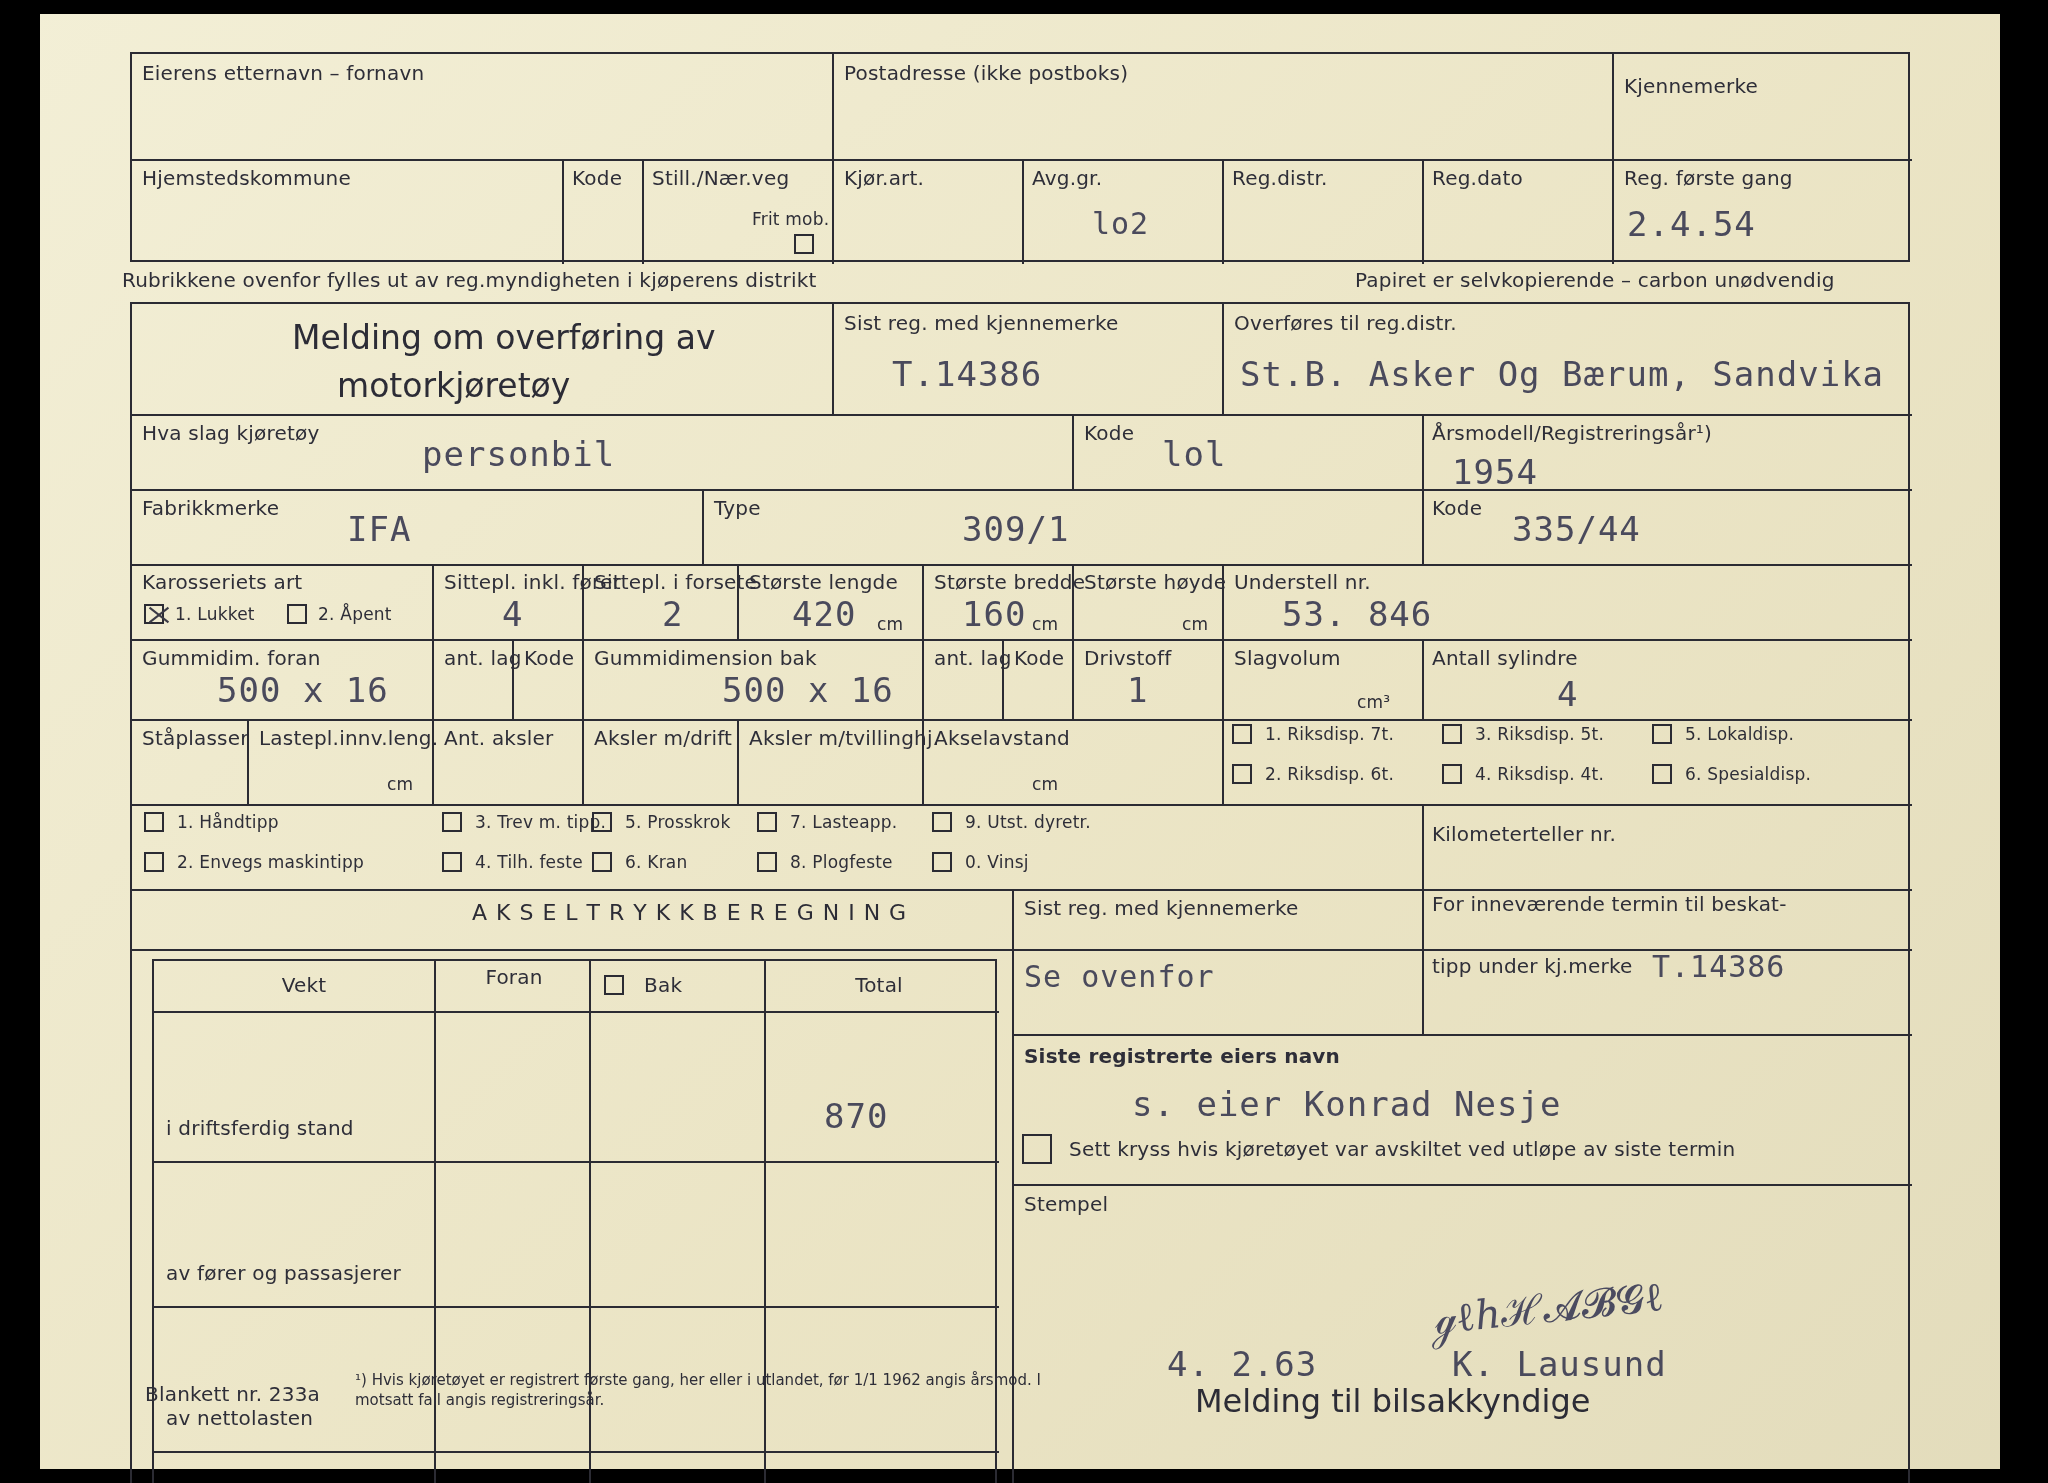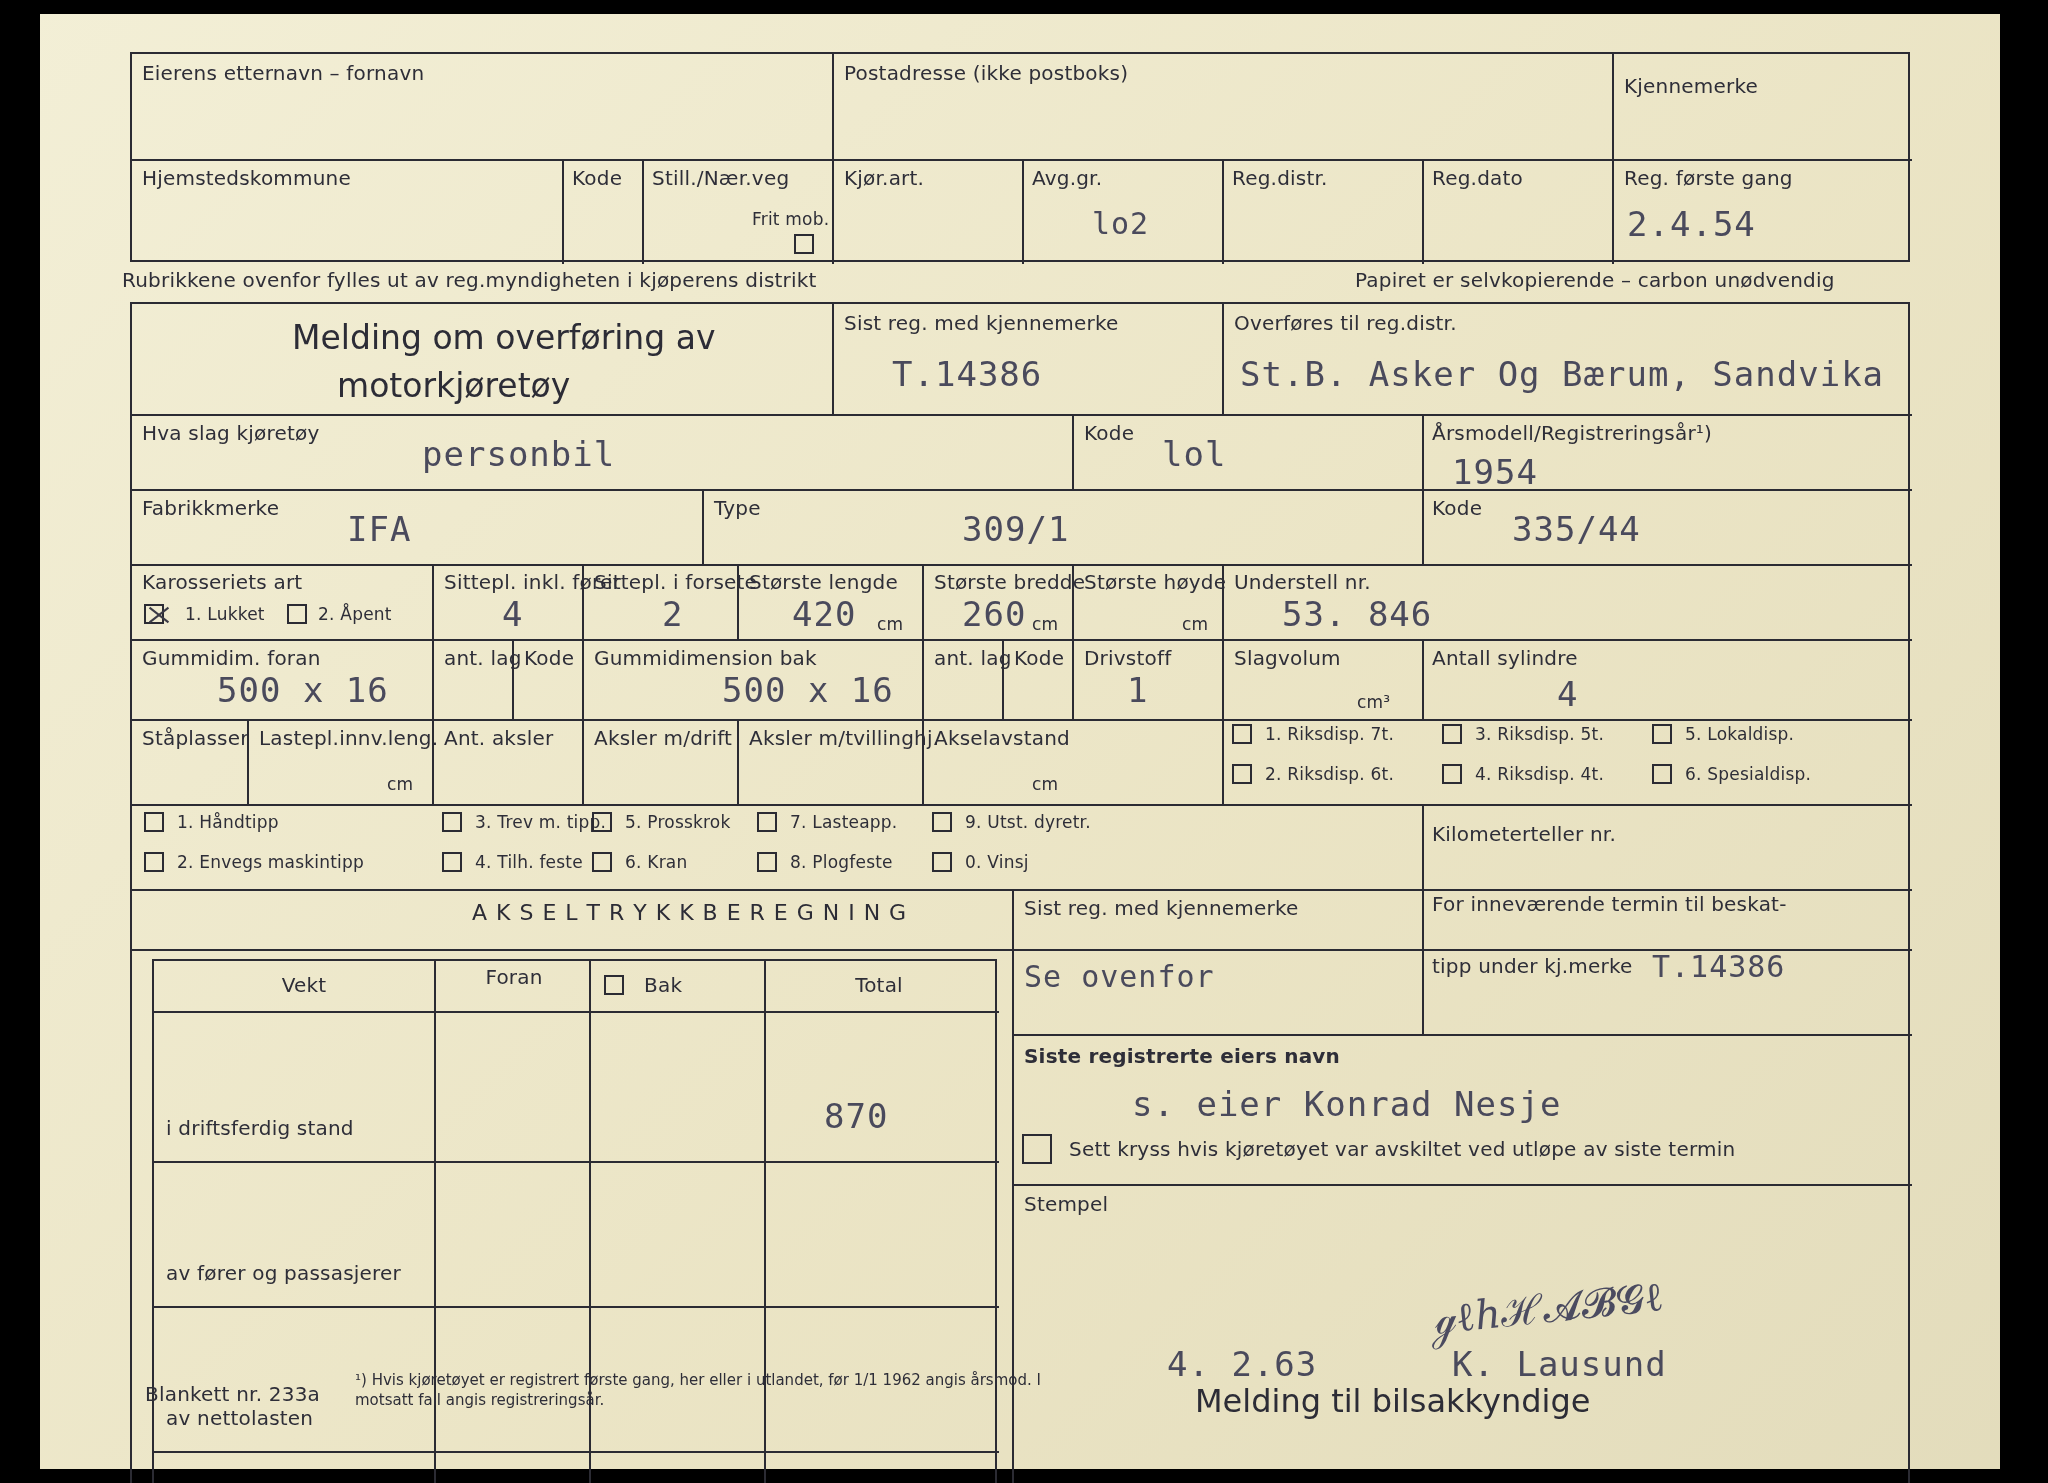--- a/index.html
+++ b/index.html
@@ -120,36 +120,36 @@
         <div class="bx r" style="left:300px;top:260px;width:0;height:75px;"></div>
         <div class="bx r" style="left:450px;top:260px;width:0;height:75px;"></div>
         <div class="bx r" style="left:605px;top:260px;width:0;height:75px;"></div>
         <div class="bx r" style="left:790px;top:260px;width:0;height:75px;"></div>
         <div class="bx r" style="left:940px;top:260px;width:0;height:75px;"></div>
         <div class="bx r" style="left:1090px;top:260px;width:0;height:75px;"></div>
 
         <div class="lbl" style="position:absolute;left:10px;top:266px;">Karosseriets art</div>
         <div style="position:absolute;left:12px;top:300px;">
           <span class="cb cbx crossed"></span>
-          <span class="lbl sm" style="margin-left:16px;">1. Lukket</span>
+          <span class="lbl sm" style="margin-left:6px;">1. Lukket</span>
         </div>
         <div style="position:absolute;left:155px;top:300px;">
           <span class="cb"></span>
           <span class="lbl sm" style="margin-left:6px;">2. Åpent</span>
         </div>
 
         <div class="lbl" style="position:absolute;left:312px;top:266px;">Sittepl. inkl. fører</div>
         <div class="hand lg" style="position:absolute;left:370px;top:290px;">4</div>
         <div class="lbl" style="position:absolute;left:462px;top:266px;">Sittepl. i forsete</div>
         <div class="hand lg" style="position:absolute;left:530px;top:290px;">2</div>
         <div class="lbl" style="position:absolute;left:617px;top:266px;">Største lengde</div>
         <div class="hand lg" style="position:absolute;left:660px;top:290px;">420</div>
         <div class="lbl sm" style="position:absolute;left:745px;top:310px;">cm</div>
         <div class="lbl" style="position:absolute;left:802px;top:266px;">Største bredde</div>
-        <div class="hand lg" style="position:absolute;left:830px;top:290px;">260</div>
+        <div class="hand lg" style="position:absolute;left:830px;top:290px;">160</div>
         <div class="lbl sm" style="position:absolute;left:900px;top:310px;">cm</div>
         <div class="lbl" style="position:absolute;left:952px;top:266px;">Største høyde</div>
         <div class="lbl sm" style="position:absolute;left:1050px;top:310px;">cm</div>
         <div class="lbl" style="position:absolute;left:1102px;top:266px;">Understell nr.</div>
         <div class="hand lg" style="position:absolute;left:1150px;top:290px;">53. 846</div>
 
         <div class="bx b" style="left:0;top:415px;width:1780px;height:0;"></div>
         <div class="bx r" style="left:300px;top:335px;width:0;height:80px;"></div>
         <div class="bx r" style="left:380px;top:335px;width:0;height:80px;"></div>
         <div class="bx r" style="left:450px;top:335px;width:0;height:80px;"></div>

